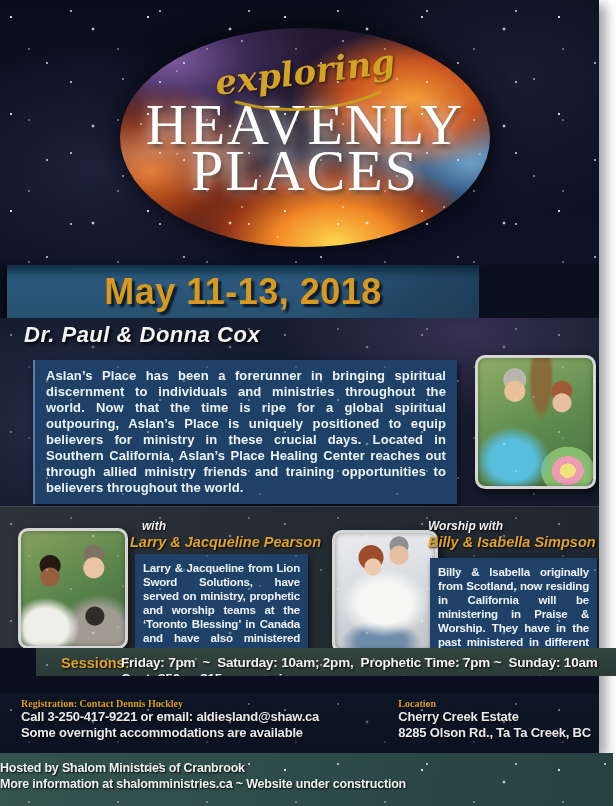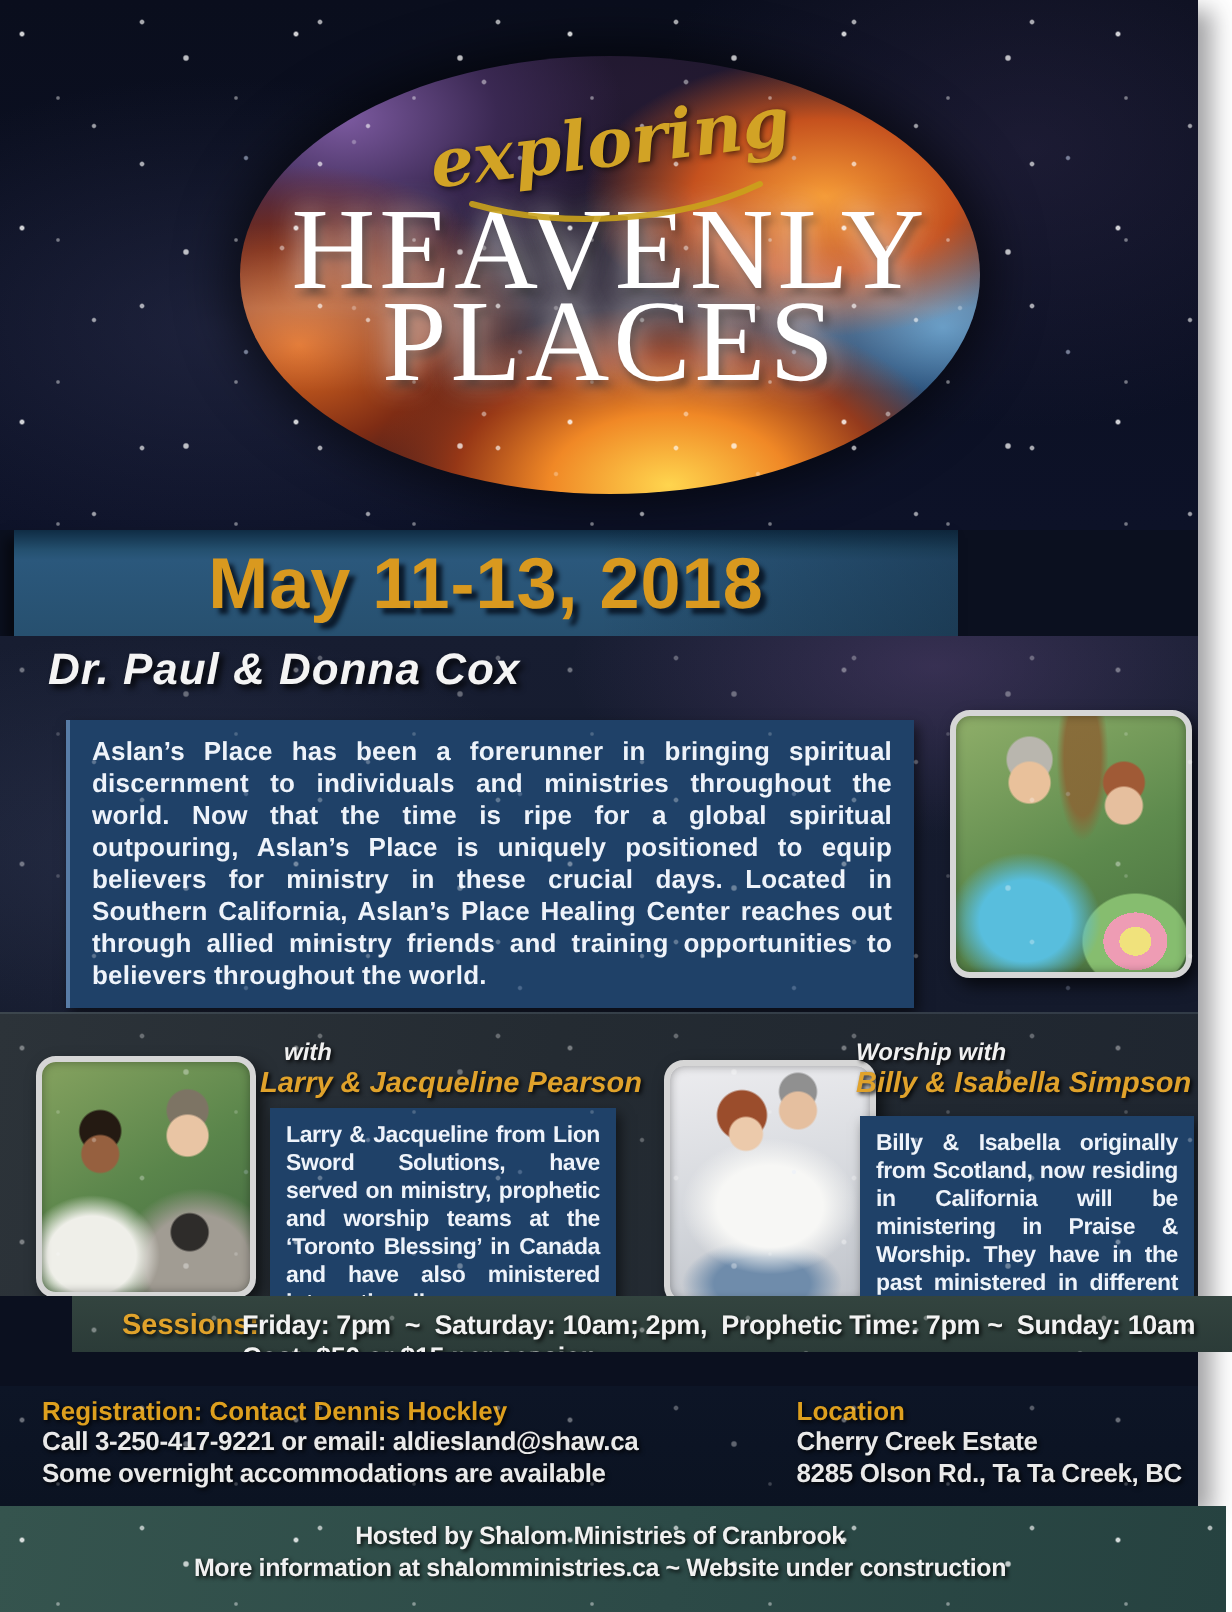--- a/index.html
+++ b/index.html
@@ -136,27 +136,27 @@
   
   .sessions-label{position:absolute;left:25px;top:7px;font-size:14.5px;font-weight:bold;
     color:#e0a22b;text-shadow:1px 1px 2px rgba(0,0,0,.9);}
   .sessions-lines{position:absolute;left:85px;top:7px;color:#f2f2f2;font-weight:bold;
     font-size:13.5px;line-height:16px;letter-spacing:-.2px;text-shadow:1px 1px 2px rgba(0,0,0,.9);}
   .sessions-lines div{white-space:pre-wrap;}
 
   
   .reg{position:absolute;left:21px;top:5px;}
   .loc{position:absolute;right:8px;top:5px;}
-  .c-heading{font-size:13px;font-weight:bold;color:#dd9f1e;text-shadow:1px 1px 2px rgba(0,0,0,.9);}
+  .c-heading{font-size:10px;font-weight:bold;color:#dd9f1e;text-shadow:1px 1px 2px rgba(0,0,0,.9);font-family:Liberation Serif, serif;}
   .c-line{font-size:13px;font-weight:bold;color:#e9e9e9;line-height:15.5px;letter-spacing:-.2px;
     text-shadow:1px 1px 2px rgba(0,0,0,.9);}
 
   
   .footer-inner{position:absolute;left:0;top:0;width:600px;height:53px;}
-  .f-line{position:absolute;left:0;width:100%;text-align:center;font-size:12.5px;font-weight:bold;
+  .f-line{position:absolute;left:0;width:100%;text-align:left;font-size:12.5px;font-weight:bold;
     color:#f0f0f0;letter-spacing:-.2px;text-shadow:1px 1px 2px rgba(0,0,0,.9);}
   .f-line1{top:8px;} .f-line2{top:24px;}
 </style>
 </head>
 <body>
 
 <div class="page">
   <div class="flyer-main">
 
     <div class="sec sec-sky stars">

